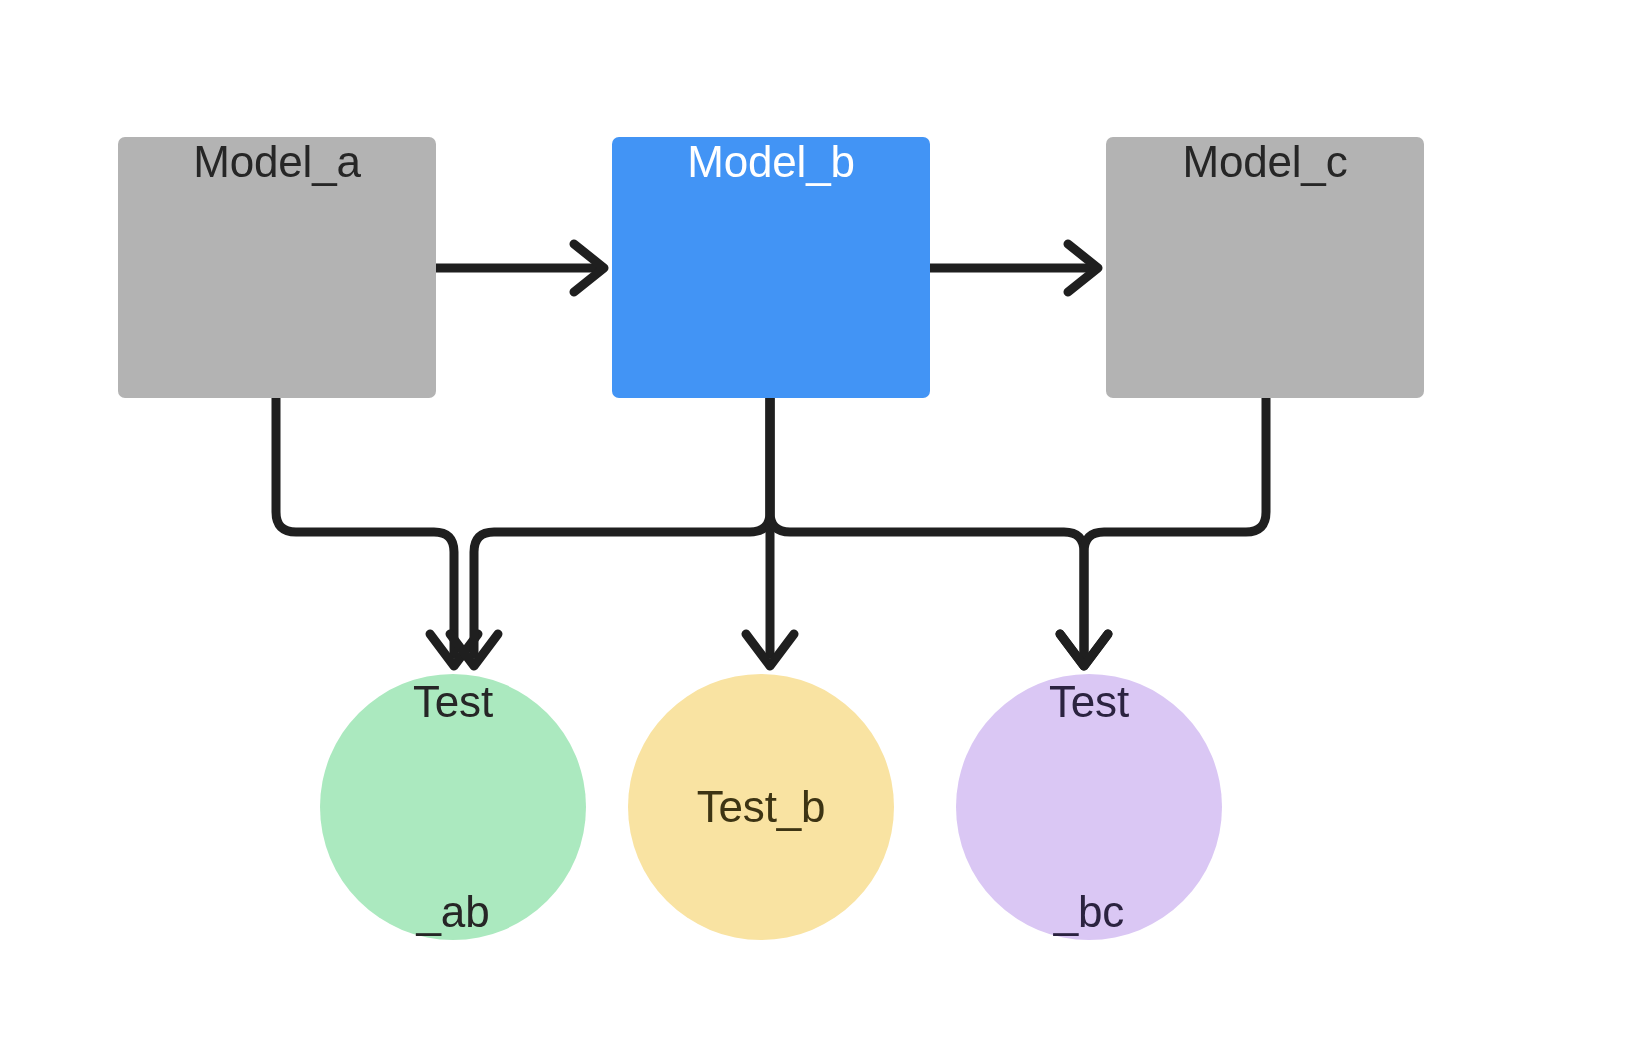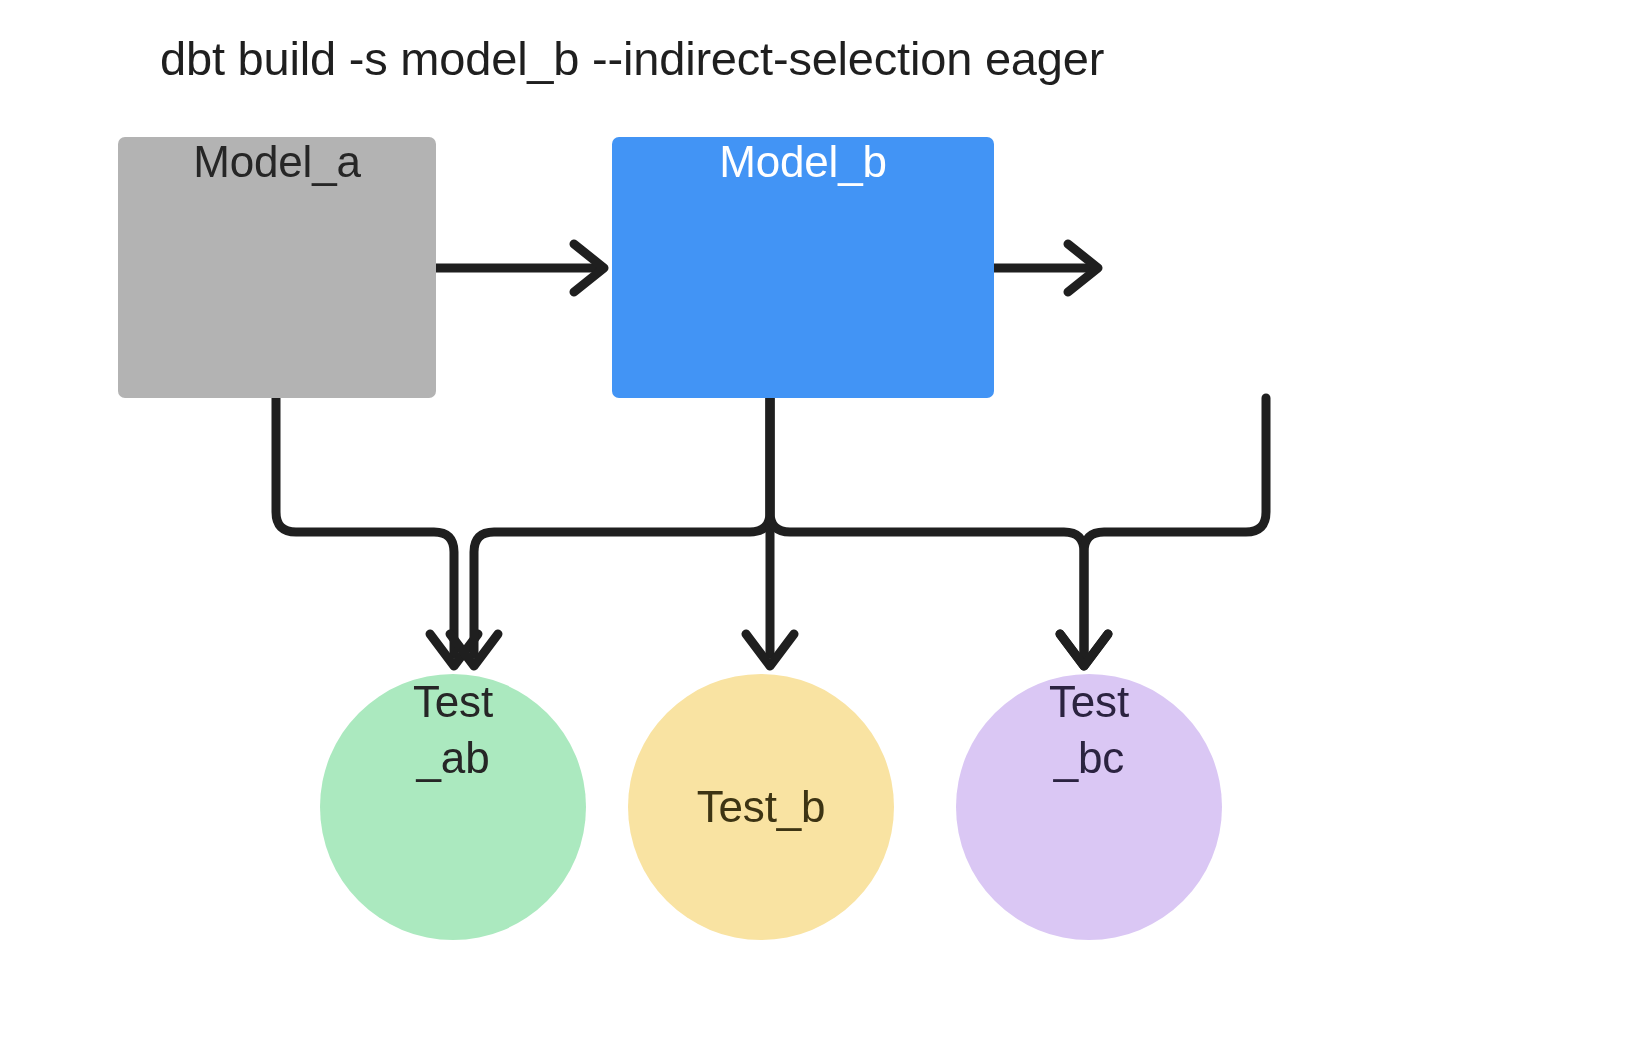--- a/index.html
+++ b/index.html
@@ -42,46 +42,45 @@
     justify-content: center;
     font-size: 44px;
     letter-spacing: -0.2px;
   }
   .node-circle {
     position: absolute;
     border-radius: 50%;
     display: flex;
     flex-direction: column;
     align-items: center;
-    justify-content: flex-start;
+    justify-content: space-between;
     font-size: 44px;
     letter-spacing: -0.2px;
     text-align: center;
   }
   .node-circle .line {
     display: block;
     line-height: 1.28;
   }
   .node-circle.one-line {
     justify-content: center;
   }
   #model-a { left: 118px; top: 137px; width: 318px; height: 261px; background: #b3b3b3; color: #262626; }
-  #model-b { left: 612px; top: 137px; width: 382px; height: 261px; background: #4294f5; color: #ffffff; }
+  #model-b { left: 612px; top: 137px; width: 318px; height: 261px; background: #4294f5; color: #ffffff; }
   #model-c { left: 1106px; top: 137px; width: 318px; height: 261px; background: #b3b3b3; color: #262626; }
 
   #test-ab { left: 320px; top: 674px; width: 266px; height: 266px; background: #abe9bf; color: #262626; }
   #test-b  { left: 628px; top: 674px; width: 266px; height: 266px; background: #f9e3a2; color: #3d3413; }
   #test-bc { left: 956px; top: 674px; width: 266px; height: 266px; background: #dac7f4; color: #2b2340; }
 </style>
 </head>
 <body>
 
 <div id="canvas">
 
-  <div class="title">dbt build -s model_b --indirect-selection eager</div>
 
   <svg id="edges" viewBox="0 0 1630 1060" xmlns="http://www.w3.org/2000/svg">
     <g fill="none" stroke="#1f1f1f" stroke-width="9" stroke-linecap="round" stroke-linejoin="round">
 
       <path d="M 436 268 L 600 268"></path>
       <path d="M 574 244 L 604 268 L 574 292"></path>
 
       <path d="M 930 268 L 1094 268"></path>
       <path d="M 1068 244 L 1098 268 L 1068 292"></path>
 
@@ -103,20 +102,23 @@
   </svg>
 
   <div class="node-box" id="model-a">
     <span>Model_a</span>
   </div>
 
   <div class="node-box" id="model-b">
     <span>Model_b</span>
   </div>
 
+  <div class="node-box" id="model-c">
+    <span>Model_c</span>
+  </div>
 
   <div class="node-circle" id="test-ab">
     <span class="line">Test</span>
     <span class="line">_ab</span>
   </div>
 
   <div class="node-circle one-line" id="test-b">
     <span class="line">Test_b</span>
   </div>
 

